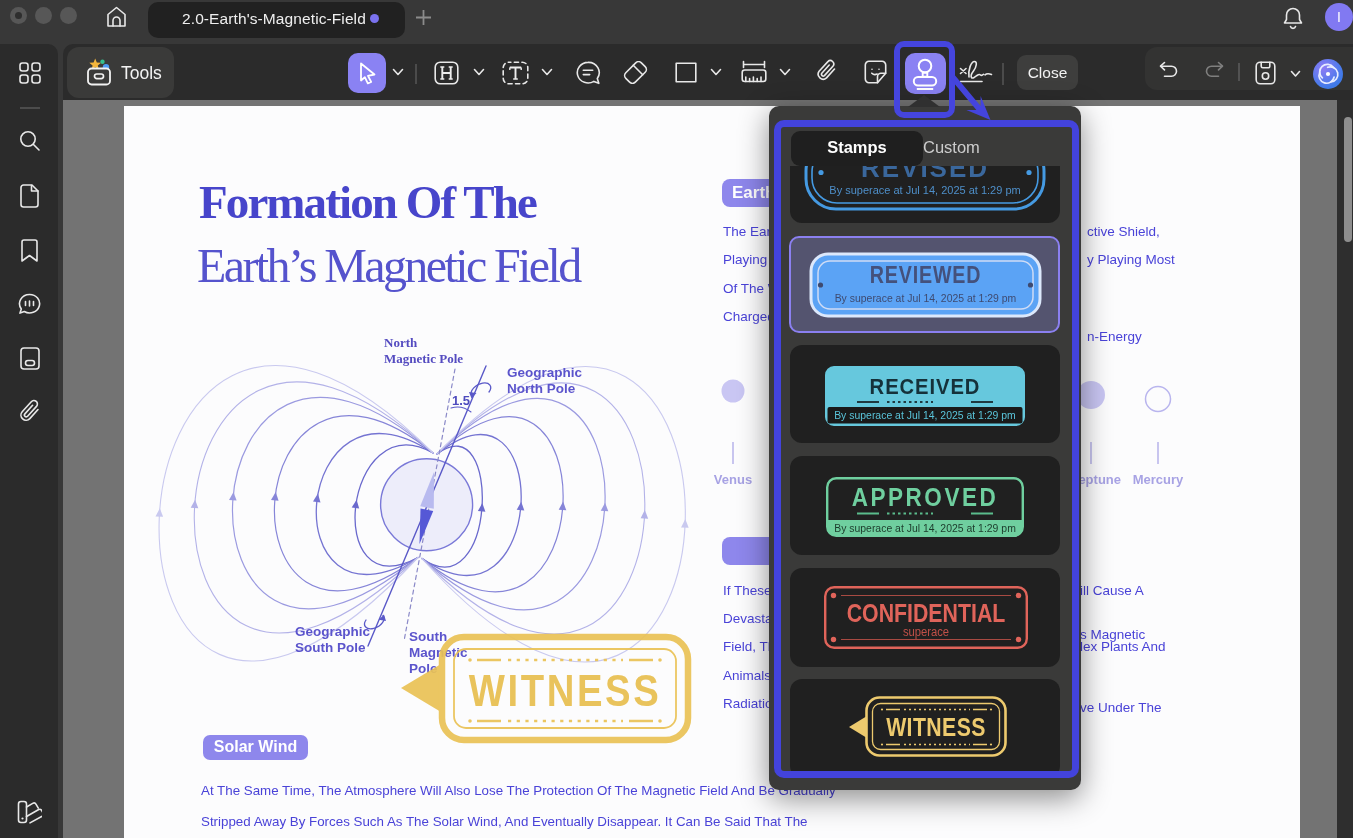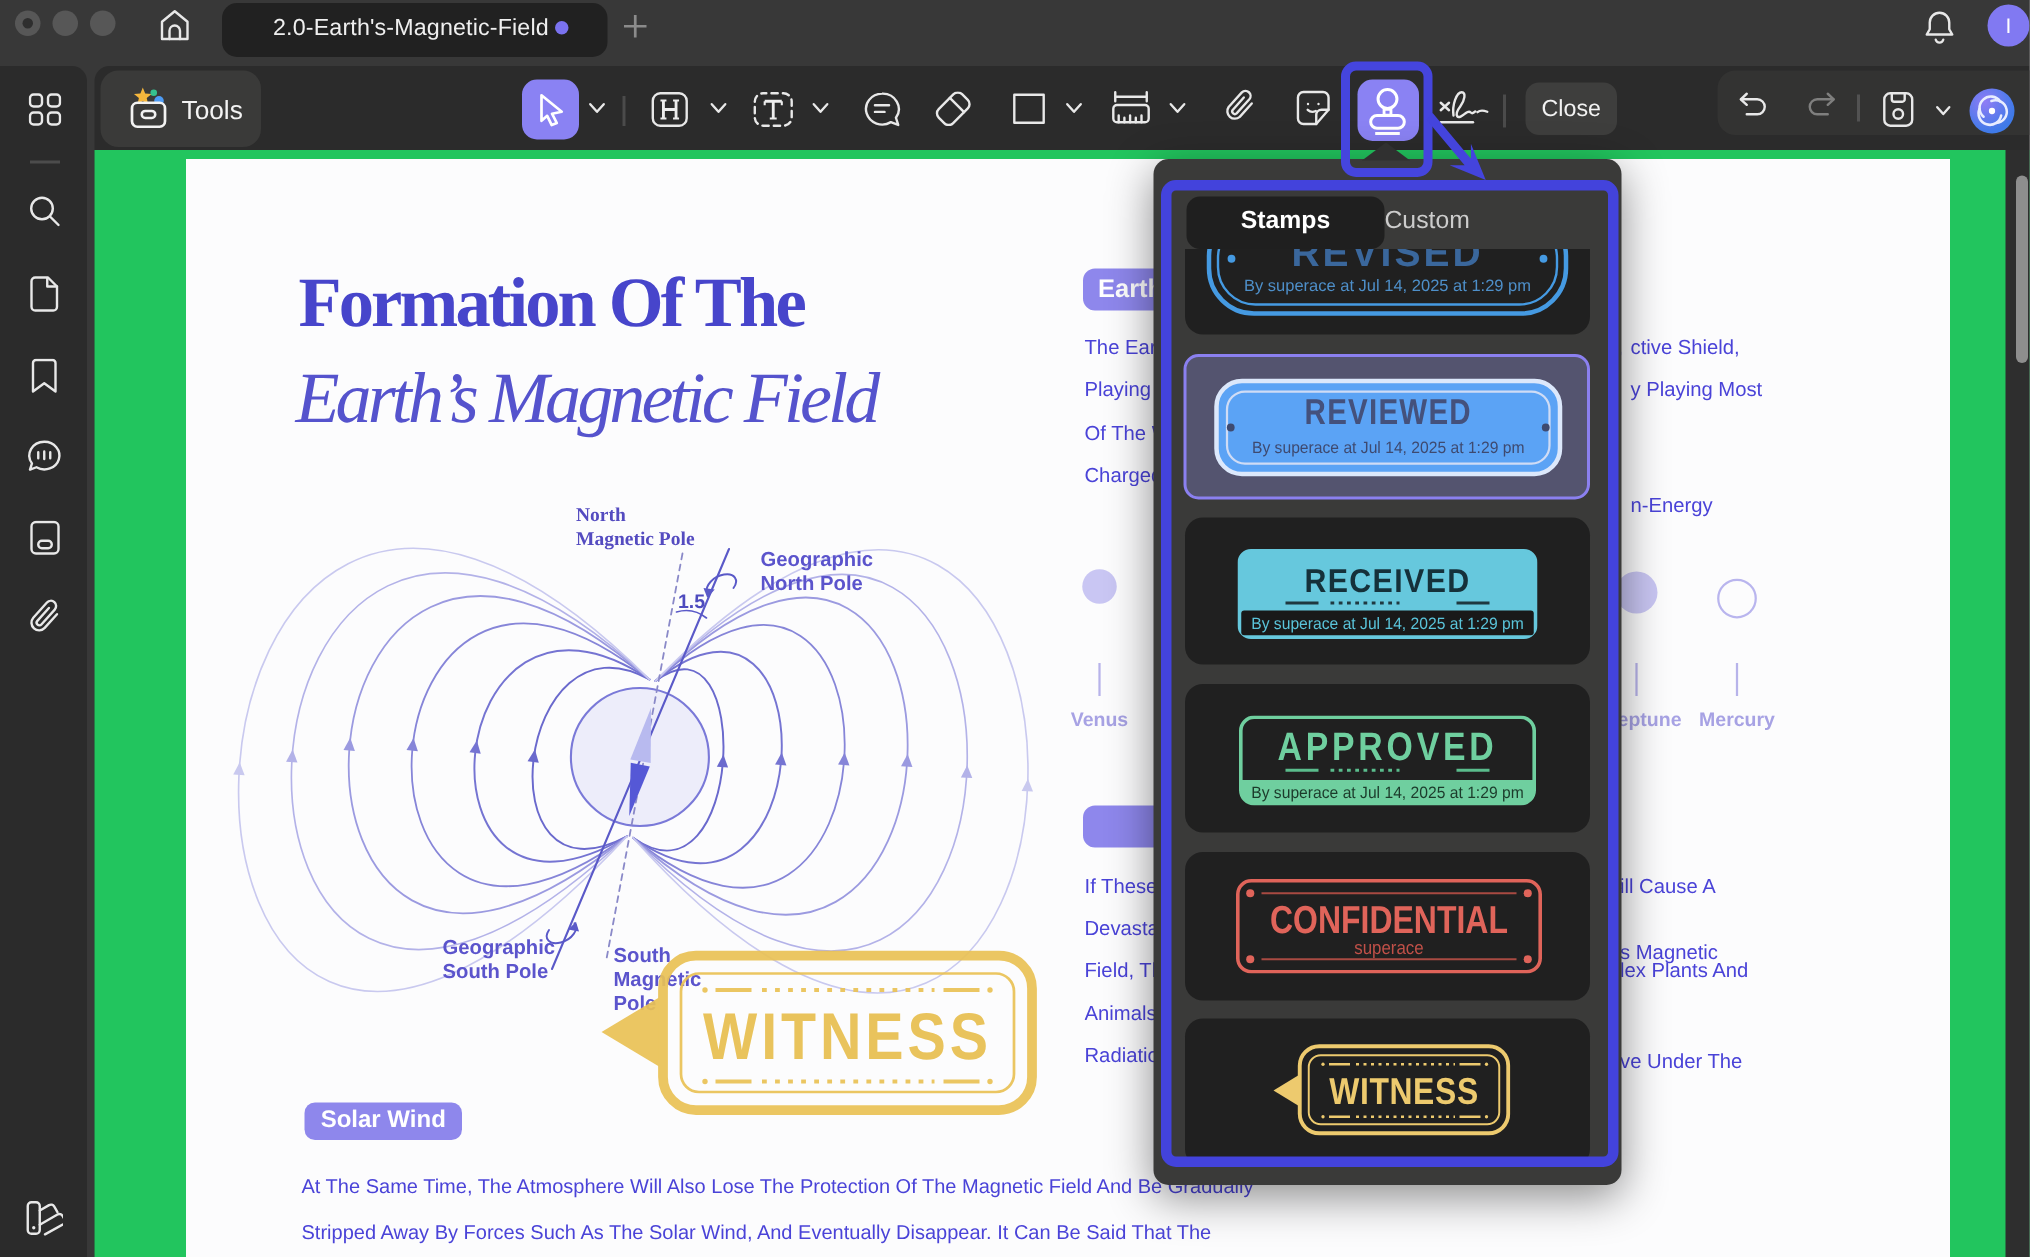--- a/index.html
+++ b/index.html
@@ -74,26 +74,26 @@
   </svg>
 
   <svg class="abs" style="left:17px;top:800px" width="25" height="26" viewBox="0 0 25 26">
     <rect class="ic" x="1.5" y="1.5" width="8" height="21" rx="2.5"></rect>
     <path class="ic" d="M9.5 7 l6.2-3.6 a2.5 2.5 0 0 1 3.4 0.9 l2.2 3.8"></path>
     <path class="ic" d="M9.5 16.5 l11.8-6.8 a2.5 2.5 0 0 1 3.4 0.9 l1.3 2.2 a2.5 2.5 0 0 1 -0.9 3.4 L13 22.9"></path>
     <circle cx="5.5" cy="18.5" r="1.1" fill="#e8e8e8" stroke="none"></circle>
   </svg>
 
   <div class="abs" style="left:63px;top:44px;width:1290px;height:794px;background:#2b2b2b;border-radius:10px 0 0 0;"></div>
-  <div id="viewport" class="abs" style="left:63px;top:100px;width:1290px;height:738px;background:#22c55e;overflow:hidden;">
+  <div id="viewport" class="abs" style="left:63px;top:100px;width:1290px;height:738px;background:#737373;overflow:hidden;">
 
     <div id="page" class="abs" style="left:61px;top:6px;width:1176px;height:732px;background:#fcfcfd;overflow:hidden;">
 
       <div class="abs" style="left:75px;top:73px;font-family:'Liberation Serif',serif;font-weight:bold;font-size:47px;letter-spacing:-1.9px;color:#4745cb;white-space:nowrap;line-height:1;">Formation Of The</div>
-      <div class="abs" style="left:73px;top:136px;font-family:'Liberation Serif',serif;font-style:italic;font-size:48px;letter-spacing:-2.6px;color:#5553cd;white-space:nowrap;line-height:1;">Earth’s Magnetic Field</div>
+      <div class="abs" style="left:73px;top:136px;font-family:'Liberation Serif',serif;font-size:48px;letter-spacing:-2.6px;color:#5553cd;white-space:nowrap;line-height:1;">Earth’s Magnetic Field</div>
 
       <svg class="abs" style="left:26px;top:220px" width="570" height="435" viewBox="0 0 570 435">
         <g fill="none" stroke-linecap="round">
           <g fill="none">
             <path d="M 283 127 C 194 77, 171 283.5, 268 231.5" stroke="#6a69cd" stroke-width="1.3"></path>
             <path d="M 283 127 C 142 32, 119 319.5, 268 231.5" stroke="#7574d2" stroke-width="1.3"></path>
             <path d="M 283 127 C 86 -33, 63 381.5, 268 231.5" stroke="#8685d8" stroke-width="1.2"></path>
             <path d="M 283 127 C 30 -98, 7 446.5, 268 231.5" stroke="#9b9ae0" stroke-width="1.2"></path>
             <path d="M 283 127 C -21 -158, -44 526.5, 268 231.5" stroke="#b3b2e8" stroke-width="1.1"></path>
             <path d="M 283 127 C -68 -223, -91 616.5, 268 231.5" stroke="#c9c9ef" stroke-width="1.1"></path>

